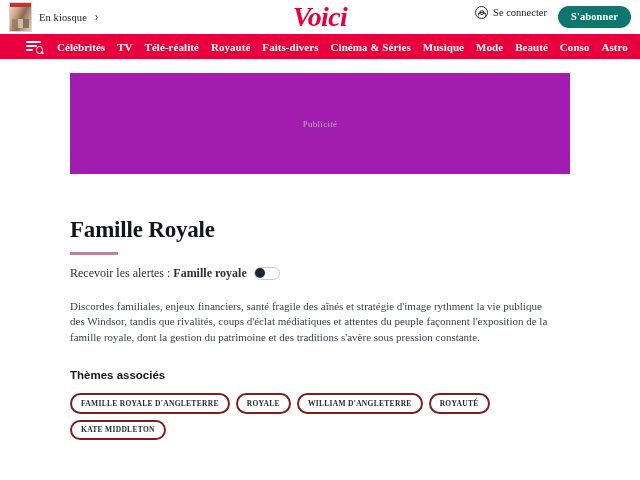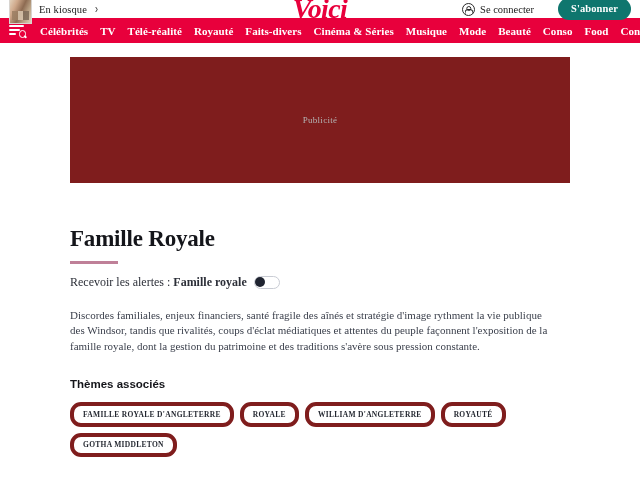--- a/index.html
+++ b/index.html
@@ -9,21 +9,21 @@
     width: 640px;
     height: 480px;
     overflow: hidden;
     background: #ffffff;
     font-family: "Liberation Sans", sans-serif;
   }
 
   
   .topbar {
     position: relative;
-    height: 18px;
+    height: 34px;
     background: #ffffff;
     display: flex;
     align-items: center;
   }
 
   .kiosque-group {
     display: flex;
     align-items: center;
     gap: 7px;
     padding-left: 9px;
@@ -76,22 +76,22 @@
     color: #e8003c;
     letter-spacing: -0.6px;
   }
 
   .topbar-right {
     position: absolute;
     right: 9px;
     top: 50%;
     transform: translateY(-50%);
     display: flex;
-    align-items: center;
-    gap: 24px;
+    align-items: flex-start;
+    gap: 11px;
   }
 
   .login {
     display: flex;
     align-items: center;
     gap: 5px;
     font-family: "Liberation Serif", serif;
     font-size: 10.5px;
     color: #1a1a1a;
     cursor: pointer;
@@ -133,21 +133,21 @@
     cursor: pointer;
     letter-spacing: .1px;
   }
 
   
   .navbar {
     height: 25px;
     background: #e8003c;
     display: flex;
     align-items: center;
-    padding-left: 9px;
+    padding-left: 26px;
   }
 
   .burger {
     width: 17px;
     height: 13px;
     position: relative;
     cursor: pointer;
     flex: none;
     margin-right: 14px;
   }
@@ -192,22 +192,22 @@
     color: #ffffff;
     cursor: pointer;
     letter-spacing: .05px;
   }
 
   
   .ad-wrap {
     padding: 14px 70px 0;
   }
   .ad-slot {
-    height: 126px;
-    background: #7f1d1d;
+    height: 101px;
+    background: #a21caf;
     display: flex;
     align-items: center;
     justify-content: center;
   }
   .ad-label {
     font-family: "Liberation Serif", serif;
     font-size: 9px;
     color: #b4b4b4;
     letter-spacing: .3px;
   }
@@ -279,21 +279,21 @@
     margin-top: 24px;
   }
 
   .tags {
     display: flex;
     flex-wrap: wrap;
     gap: 6px;
     margin-top: 12px;
   }
   .tag {
-    border: 4px solid #7f1d1d;
+    border: 2px solid #7f1d1d;
     border-radius: 11px;
     padding: 3.5px 9px 4px;
     font-family: "Liberation Serif", serif;
     font-weight: 700;
     font-size: 7.5px;
     color: #1f232c;
     letter-spacing: .3px;
     cursor: pointer;
     background: #ffffff;
     white-space: nowrap;
@@ -333,21 +333,21 @@
     <span class="nav-item">Célébrités</span>
     <span class="nav-item">TV</span>
     <span class="nav-item">Télé-réalité</span>
     <span class="nav-item">Royauté</span>
     <span class="nav-item">Faits-divers</span>
     <span class="nav-item">Cinéma &amp; Séries</span>
     <span class="nav-item">Musique</span>
     <span class="nav-item">Mode</span>
     <span class="nav-item">Beauté</span>
     <span class="nav-item">Conso</span>
-    <span class="nav-item">Food</span>
+    <span class="nav-item">Astro</span>
     <span class="nav-item">Conso</span>
 
   </div>
 </nav>
 
 <div class="ad-wrap">
   <div class="ad-slot">
     <span class="ad-label">Publicité</span>
   </div>
 </div>
@@ -369,16 +369,16 @@
 
   <p class="lede">Discordes familiales, enjeux financiers, santé fragile des aînés et stratégie d'image rythment la vie publique des Windsor, tandis que rivalités, coups d'éclat médiatiques et attentes du peuple façonnent l'exposition de la famille royale, dont la gestion du patrimoine et des traditions s'avère sous pression constante.</p>
 
   <h2 class="themes-title">Thèmes associés</h2>
 
   <div class="tags">
     <span class="tag">FAMILLE ROYALE D'ANGLETERRE</span>
     <span class="tag">ROYALE</span>
     <span class="tag">WILLIAM D'ANGLETERRE</span>
     <span class="tag">ROYAUTÉ</span>
-    <span class="tag">GOTHA MIDDLETON</span>
+    <span class="tag">KATE MIDDLETON</span>
   </div>
 
 </main>
 
 </body></html>

